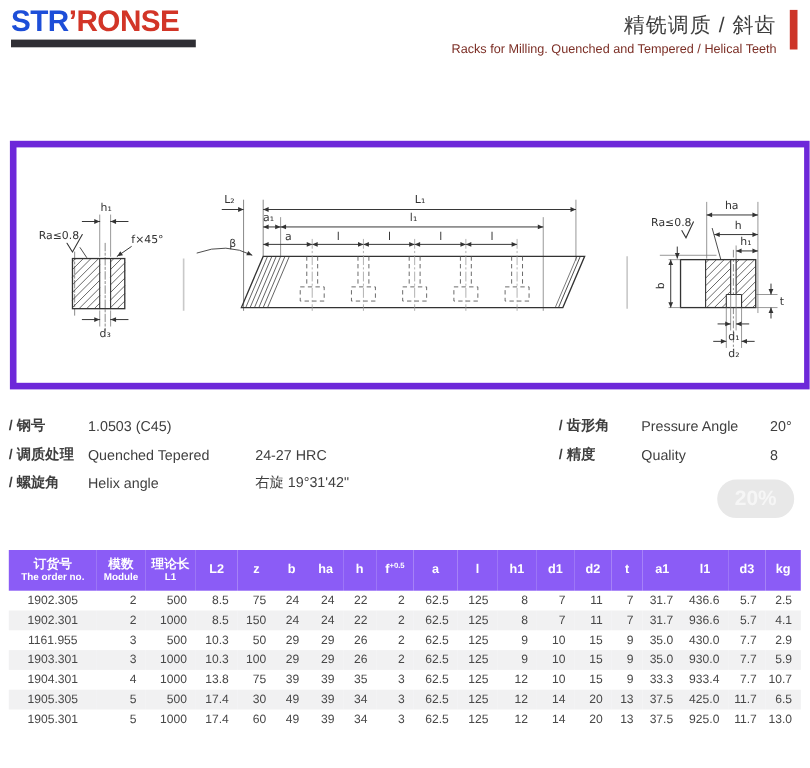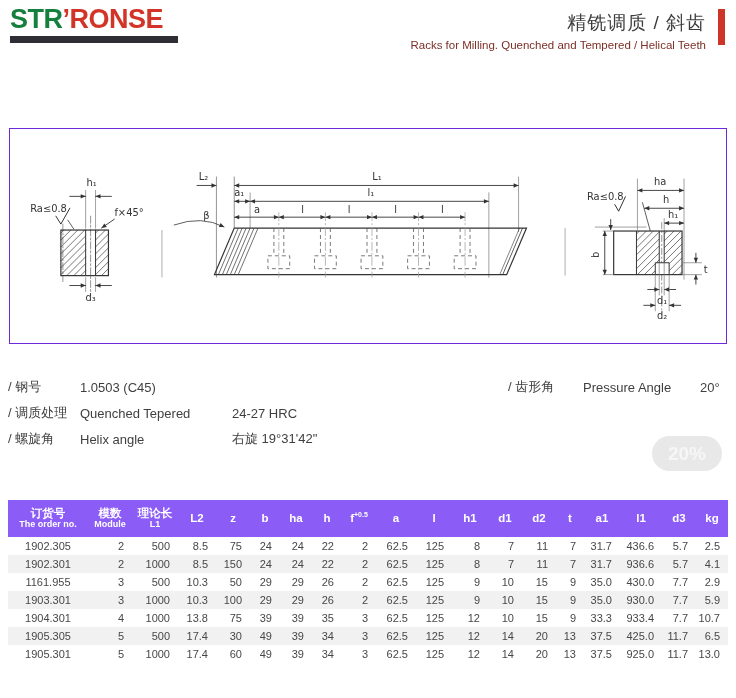--- a/index.html
+++ b/index.html
@@ -3,44 +3,44 @@
 <meta charset="utf-8">
 <style>
   html,body{margin:0;padding:0;}
   body{width:736px;height:698px;position:relative;background:#ffffff;
        font-family:"Liberation Sans","DejaVu Sans",sans-serif;color:#3f3f3f;overflow:hidden;}
   .page{position:absolute;inset:0;}
 
   
   .logo{position:absolute;left:10px;top:6px;}
   .logo-text{font-size:27px;font-weight:800;letter-spacing:-0.5px;line-height:1;white-space:nowrap;}
-  .logo-dark{color:#15803d;}
+  .logo-dark{color:#1d4ed8;}
   .logo-red{color:#d23527;}
   .logo-bar{height:7px;background:#2f2e34;margin-top:3px;width:168px;}
   .title-block{position:absolute;right:30px;top:10px;text-align:right;}
   .title-zh{font-size:19px;font-weight:400;color:#3d3d3d;letter-spacing:1px;}
   .title-en{font-size:11.5px;color:#7c2f26;margin-top:3px;}
   .accent-bar{position:absolute;right:11px;top:9px;width:7px;height:36px;background:#cd3529;}
 
   
   .drawing-box{position:absolute;left:9px;top:128px;width:716px;height:214px;
-               border:1px solid #6d28d9;background:#fff;}
+               border:6px solid #6d28d9;background:#fff;}
   svg text{font-size:10px;fill:#333;font-family:"DejaVu Sans",sans-serif;}
 
   
   .specs{position:absolute;left:0;top:374px;width:736px;height:86px;}
   .spec-col{position:absolute;top:0;}
   .spec-col.left{left:8px;width:490px;}
   .spec-col.right{left:508px;width:228px;}
   .spec-row{height:26px;display:flex;align-items:center;font-size:13px;}
   .spec-col.left .spec-zh{width:72px;}
   .spec-col.left .spec-en{width:152px;}
   .spec-col.right .spec-zh{width:75px;}
   .spec-col.right .spec-en{width:117px;}
-  .spec-zh{font-weight:400;}
+  .spec-zh{font-weight:700;}
   .discount-badge{position:absolute;right:14px;top:436px;width:70px;height:35px;border-radius:18px;
                   background:#e8e8e8;color:#f6f6f6;font-weight:700;font-size:19px;
                   display:flex;align-items:center;justify-content:center;}
 
   
   .data-table{position:absolute;left:8px;top:500px;width:720px;border-collapse:collapse;table-layout:fixed;}
   .data-table thead th{background:#8b5cf6;color:#ffffff;font-weight:700;height:37px;padding:0;
                        vertical-align:middle;text-align:center;font-size:11.5px;line-height:1.15;}
   .data-table .th-en{font-size:9px;font-weight:600;line-height:1.1;}
   .data-table th sup{font-size:7px;}
@@ -318,20 +318,25 @@
         <span class="spec-en">Helix angle</span>
         <span class="spec-val">右旋 19°31'42"</span>
       </div>
     </div>
     <div class="spec-col right">
       <div class="spec-row">
         <span class="spec-zh">/ 齿形角</span>
         <span class="spec-en">Pressure Angle</span>
         <span class="spec-val">20°</span>
       </div>
+      <div class="spec-row">
+        <span class="spec-zh">/ 精度</span>
+        <span class="spec-en">Quality</span>
+        <span class="spec-val">8</span>
+      </div>
     </div>
   </div>
   <div class="discount-badge">20%</div>
 
   <table class="data-table">
       <colgroup>
         <col style="width: 80px;">
         <col style="width: 44px;">
         <col style="width: 46px;">
         <col style="width: 38px;">

